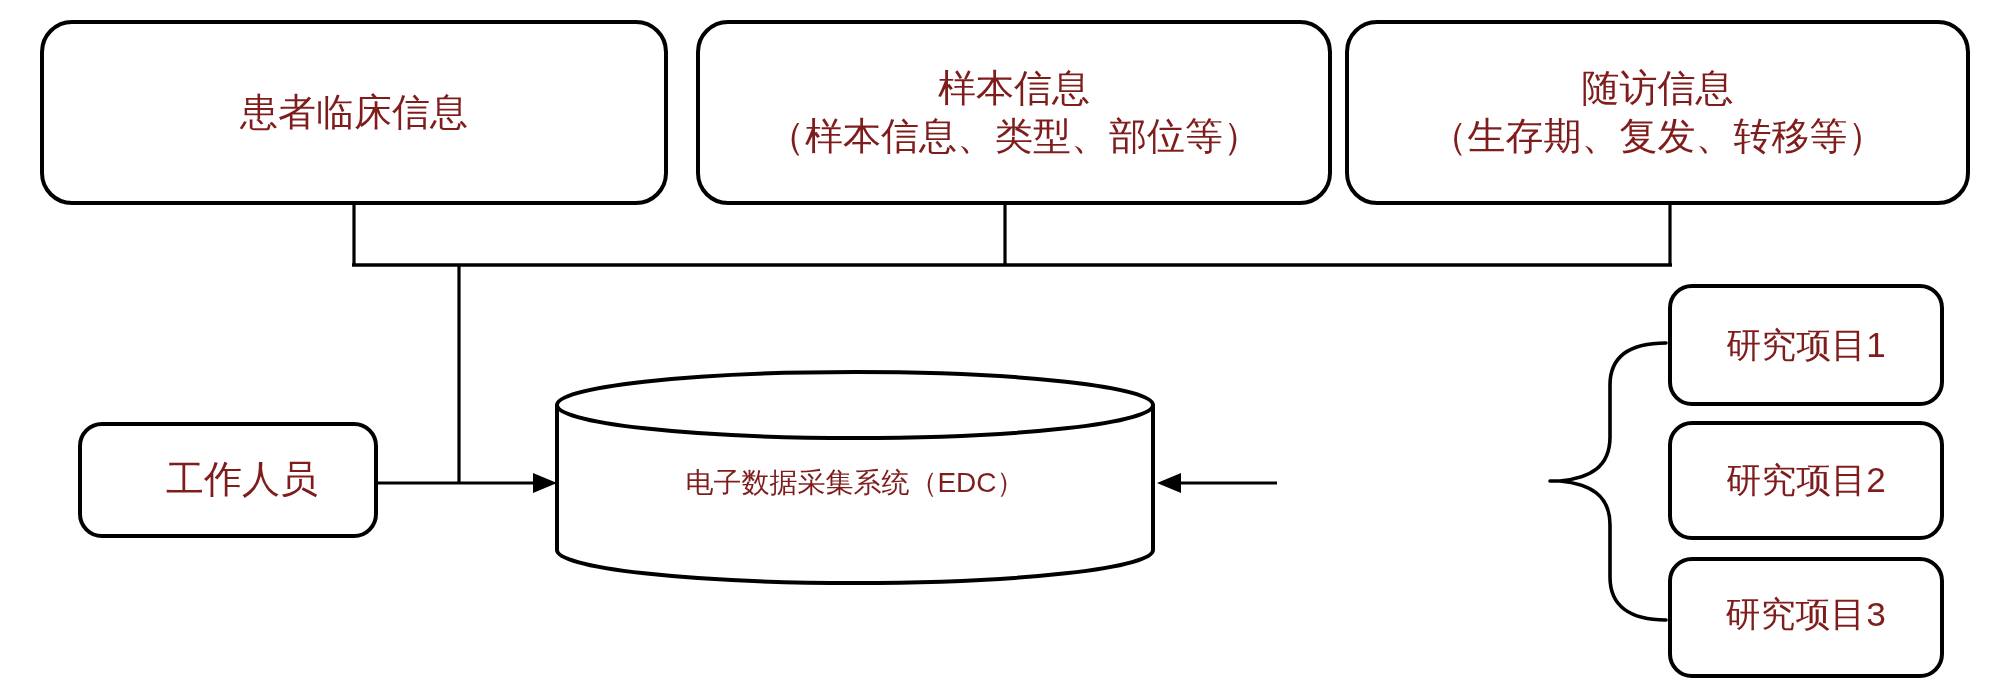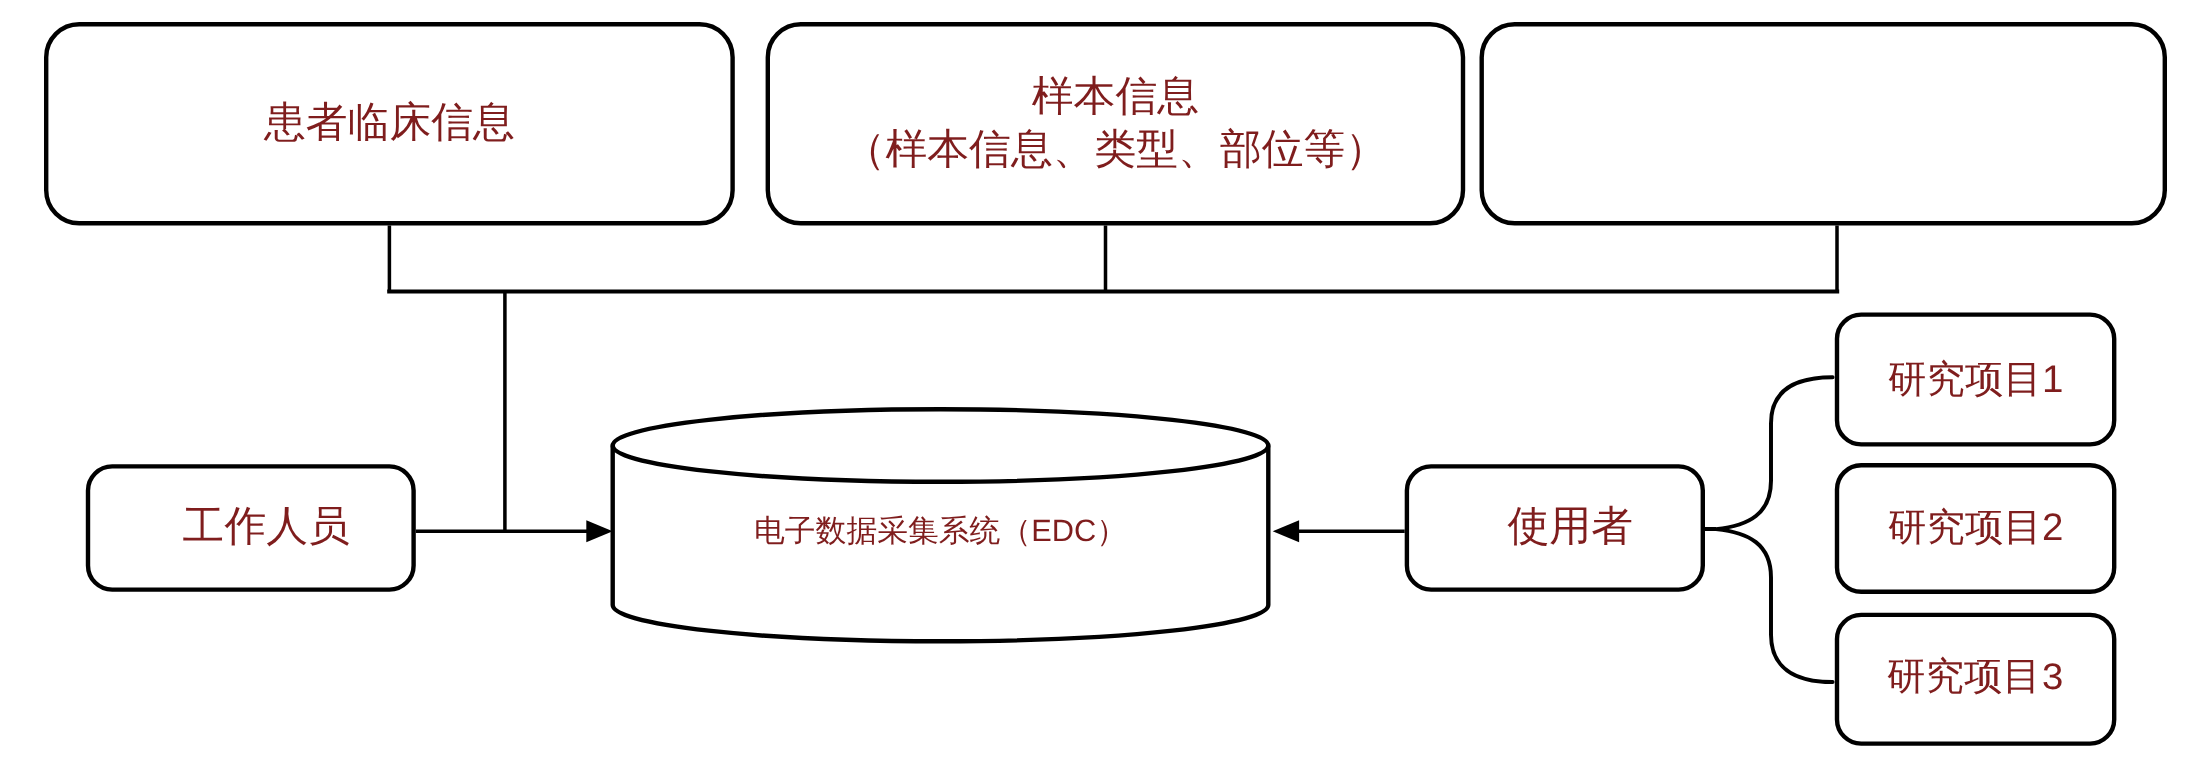--- a/index.html
+++ b/index.html
@@ -23,21 +23,21 @@
     font-weight:500;
     line-height:1.26;
   }
   .top-box{top:20px;width:628px;height:185px;border-radius:32px;font-size:38px;}
   #top-box-1{left:40px;}
   #top-box-2{left:696px;width:636px;}
   #top-box-3{left:1345px;width:625px;}
   .small-box{border-radius:24px;font-size:38px;padding-left:28px;}
   #staff-box{left:78px;top:422px;width:300px;height:116px;}
   #user-box{left:1277px;top:422px;width:273px;height:116px;}
-  .project-box{left:1668px;width:256px;border-radius:24px;font-size:35px;}
+  .project-box{left:1668px;width:276px;border-radius:24px;font-size:35px;}
   #project-box-1{top:284px;height:122px;}
   #project-box-2{top:421px;height:119px;}
   #project-box-3{top:557px;height:121px;font-family:Liberation Mono, monospace;}
   .edc-label{
     position:absolute;left:605px;top:464px;width:500px;
     text-align:center;font-size:28px;font-weight:500;
   }
   .line{stroke:#000000;stroke-width:3.2;fill:none;}
   .thickline{stroke:#000000;stroke-width:3.6;fill:none;}
   .shape{stroke:#000000;stroke-width:4;fill:#ffffff;}
@@ -73,31 +73,30 @@
   </svg>
 
   <div class="node top-box" id="top-box-1">
     <span>患者临床信息</span>
   </div>
   <div class="node top-box" id="top-box-2">
     <span>样本信息</span>
     <span>（样本信息、类型、部位等）</span>
   </div>
   <div class="node top-box" id="top-box-3">
+    <span>随访信息</span>
+    <span>（生存期、复发、转移等）</span>
   </div>
 
   <div class="edc-label">电子数据采集系统（EDC）</div>
 
   <div class="node small-box" id="staff-box">
     <span>工作人员</span>
   </div>
 
-  <div class="node small-box" id="user-box">
-    <span>使用者</span>
-  </div>
 
   <div class="node project-box" id="project-box-1">
     <span>研究项目1</span>
   </div>
   <div class="node project-box" id="project-box-2">
     <span>研究项目2</span>
   </div>
   <div class="node project-box" id="project-box-3">
     <span>研究项目3</span>
   </div>

